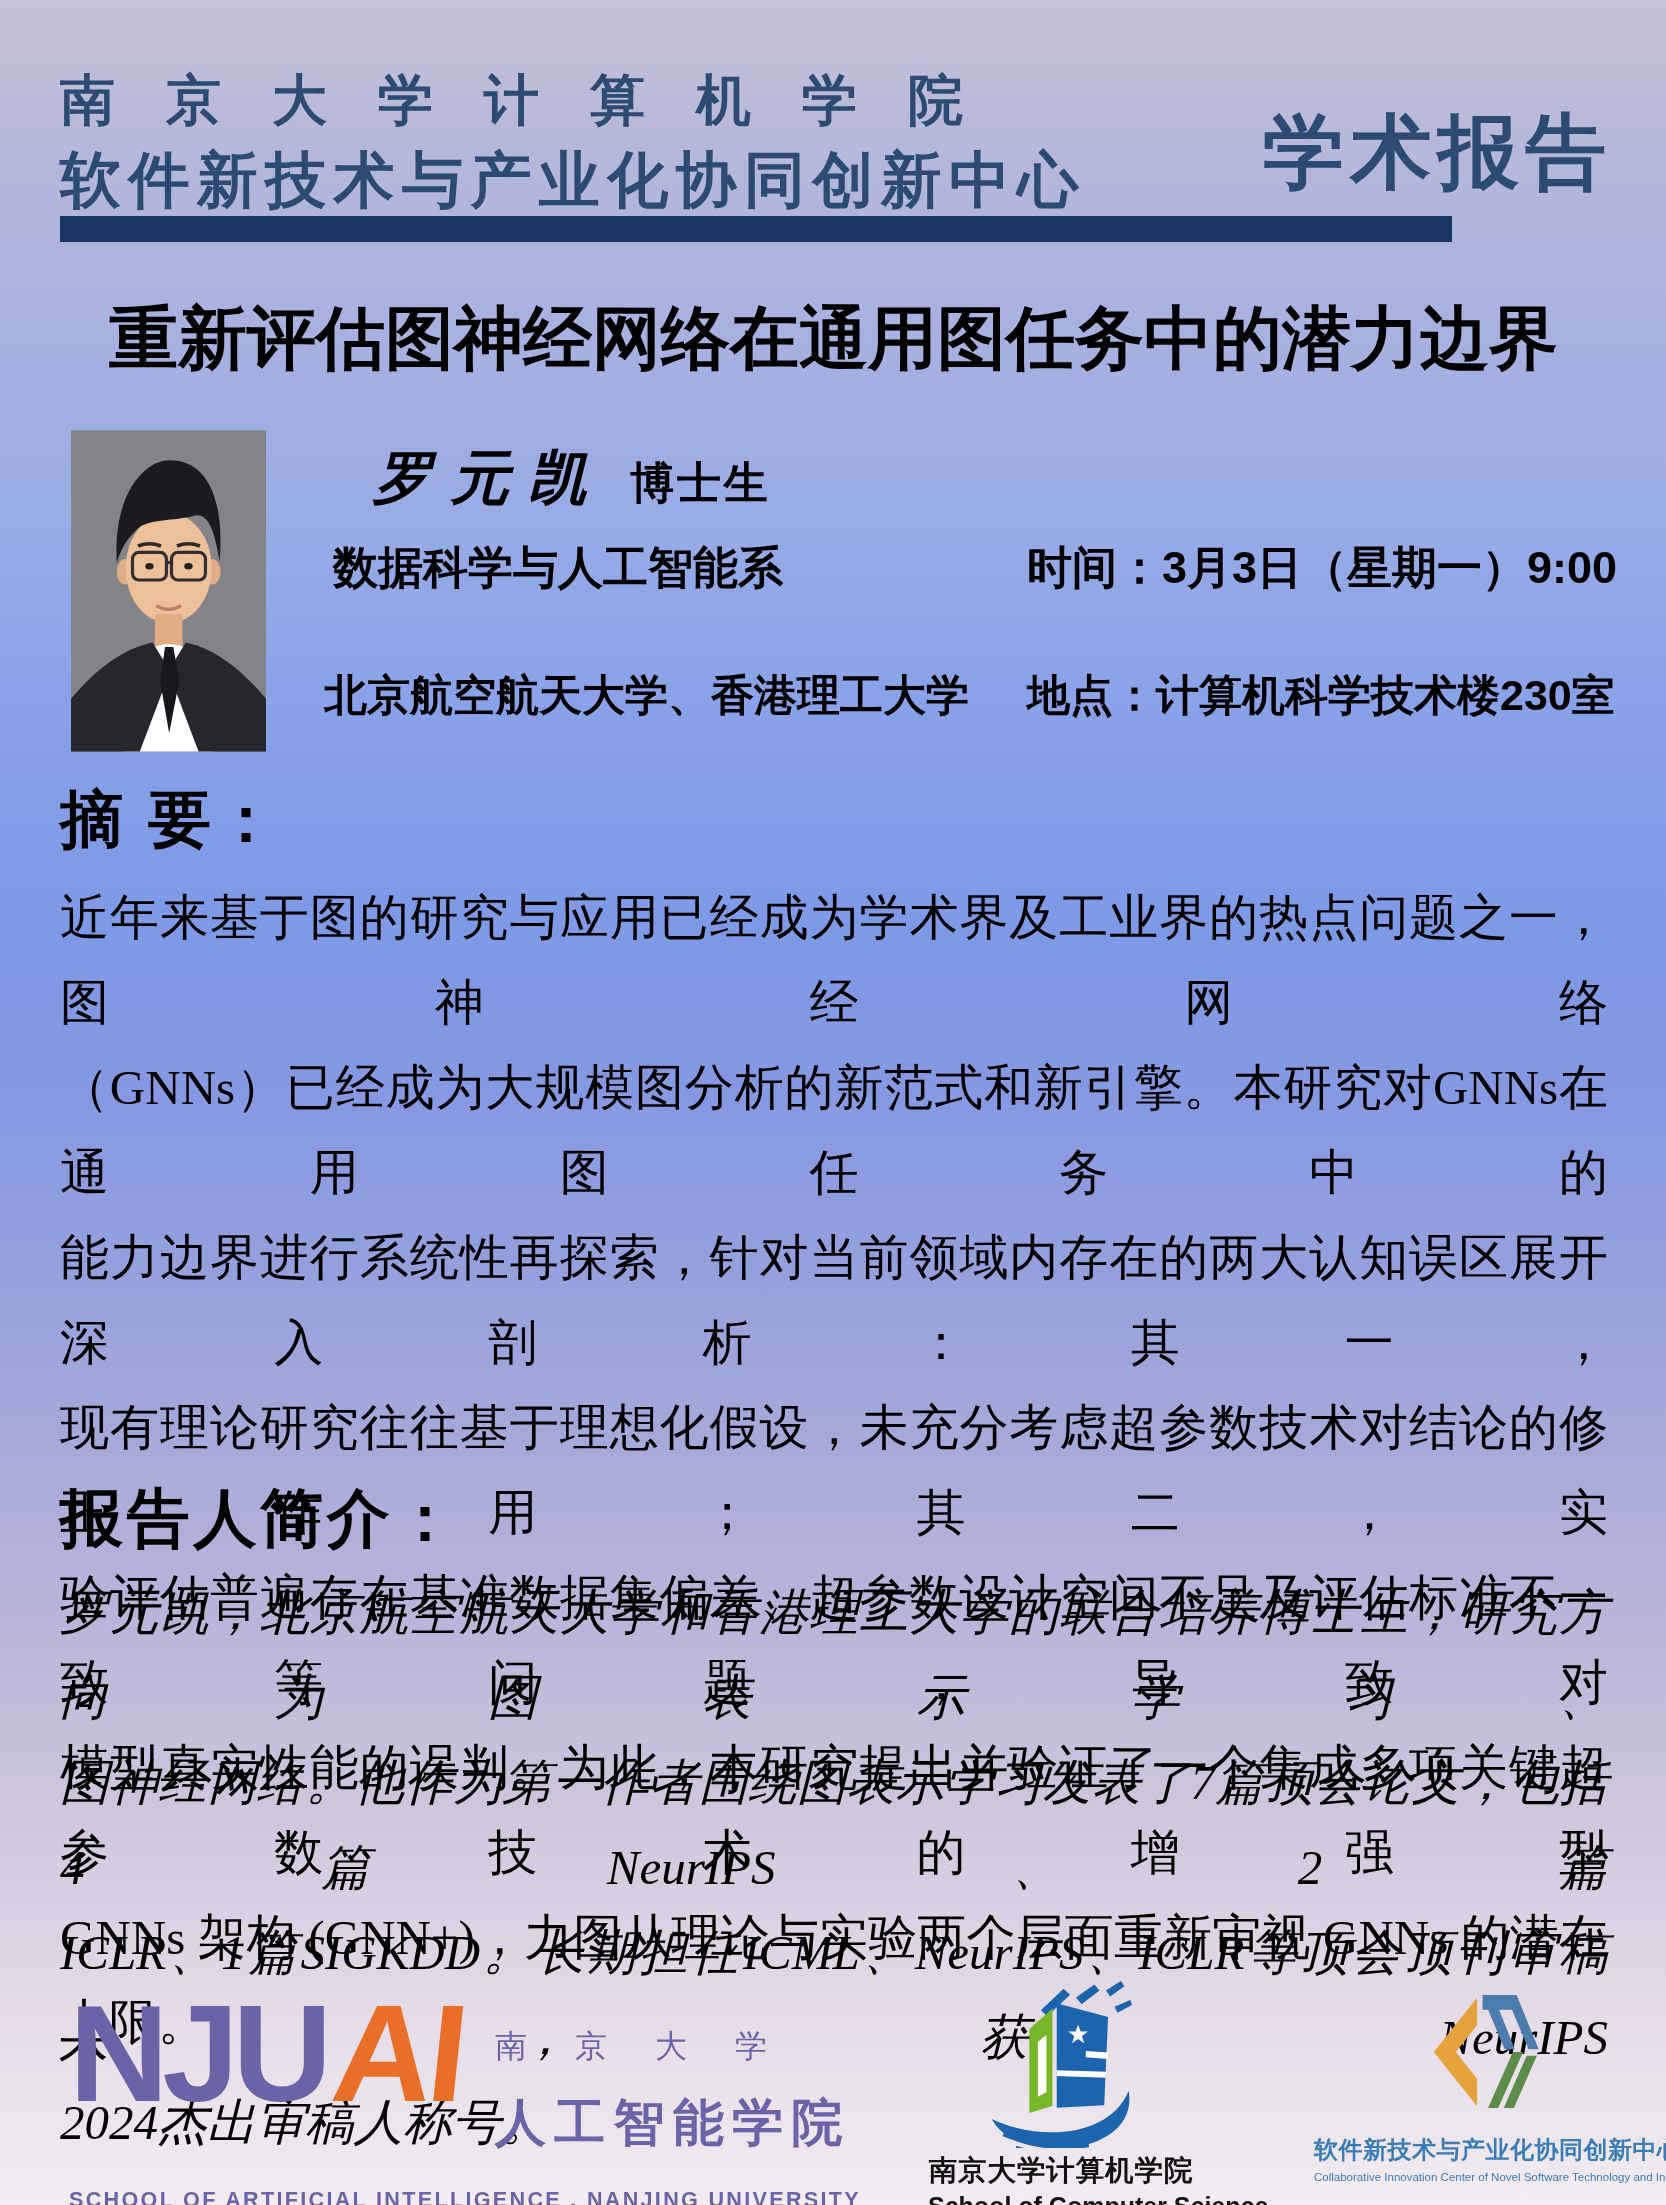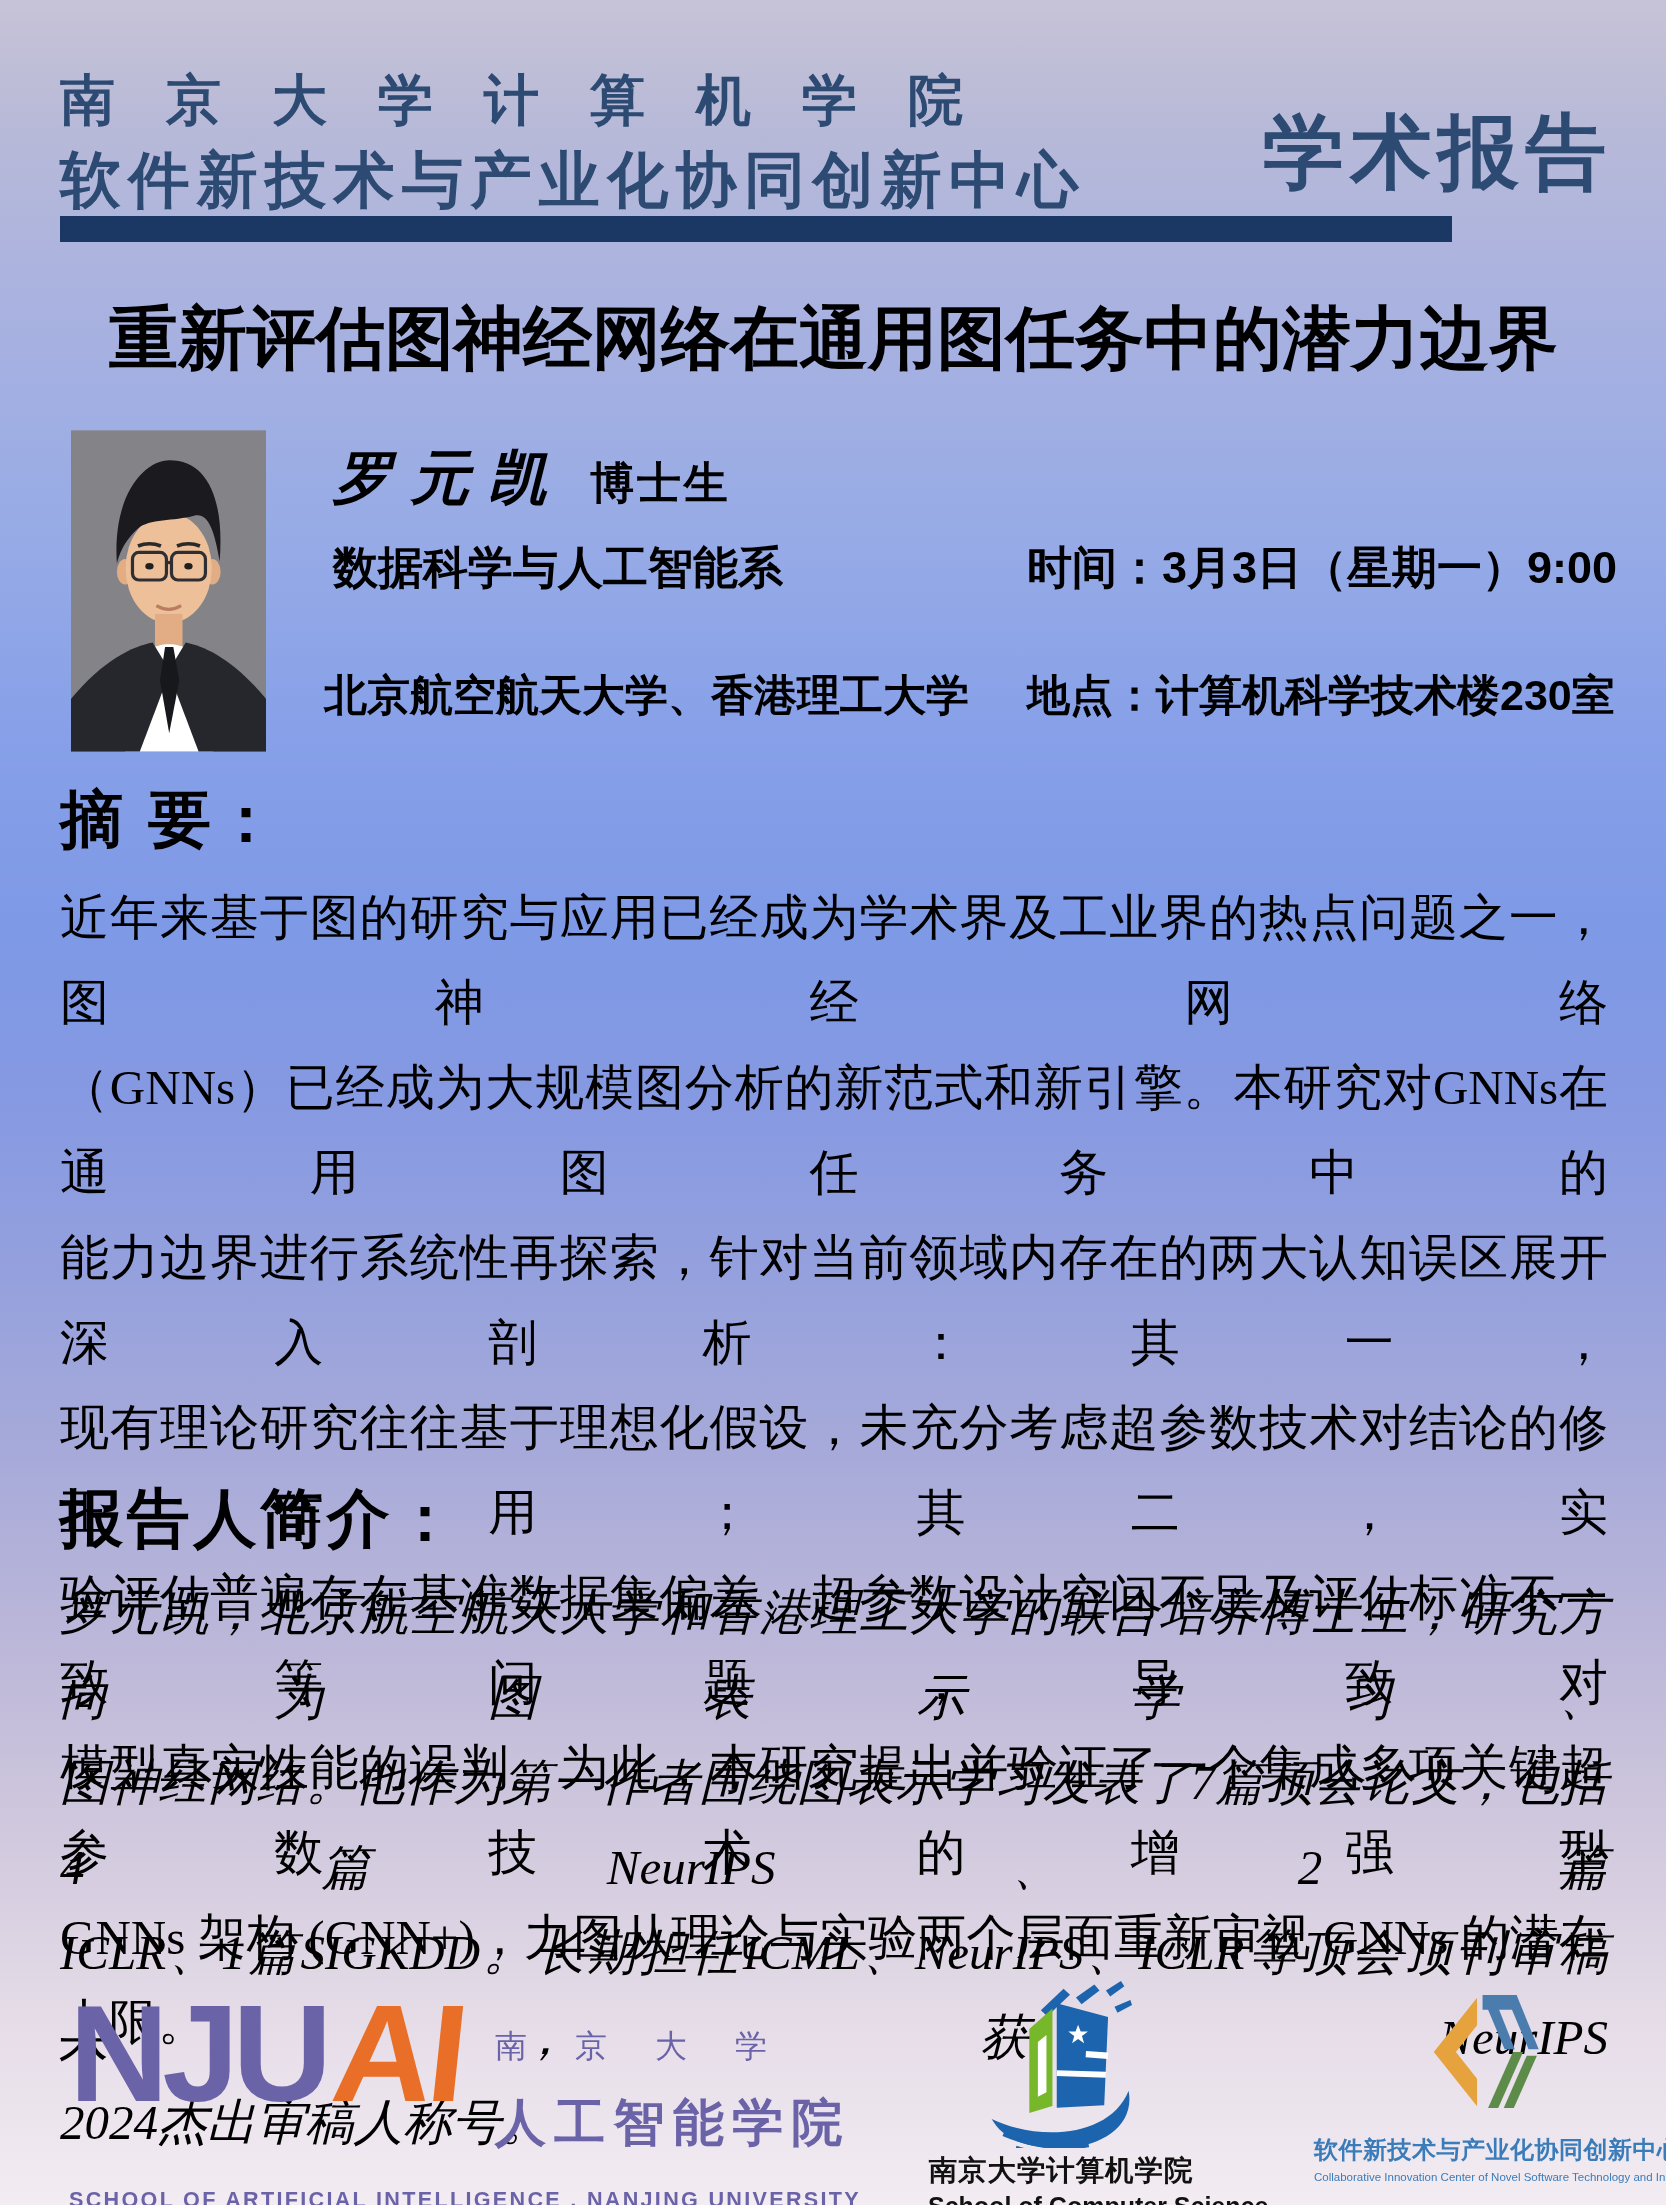--- a/index.html
+++ b/index.html
@@ -43,21 +43,21 @@
     font-size:69px;font-weight:900;color:#000;
     white-space:nowrap;
   }
 
   
   .photo{left:71px;top:430px;width:195px;height:322px;}
   .name-row{left:333px;top:439px;white-space:nowrap;}
   .speaker-name{
     font-family:"Liberation Serif", serif;
     font-style:italic;font-weight:700;
-    font-size:59px;letter-spacing:18.4px;color:#000;
+    font-size:59px;letter-spacing:18.4px;color:#000;margin-left:40px;
   }
   .speaker-degree{
     font-size:44px;font-weight:900;color:#000;margin-left:25px;
     letter-spacing:2.8px;
   }
   .dept{left:333px;top:538px;font-size:45px;font-weight:900;color:#000;white-space:nowrap;}
   .affil{left:324px;top:667px;font-size:43px;font-weight:900;color:#000;white-space:nowrap;}
   .time{left:1027px;top:538px;font-size:45px;font-weight:900;color:#000;white-space:nowrap;}
   .loc{left:1027px;top:667px;font-size:43px;font-weight:900;color:#000;white-space:nowrap;}
 

